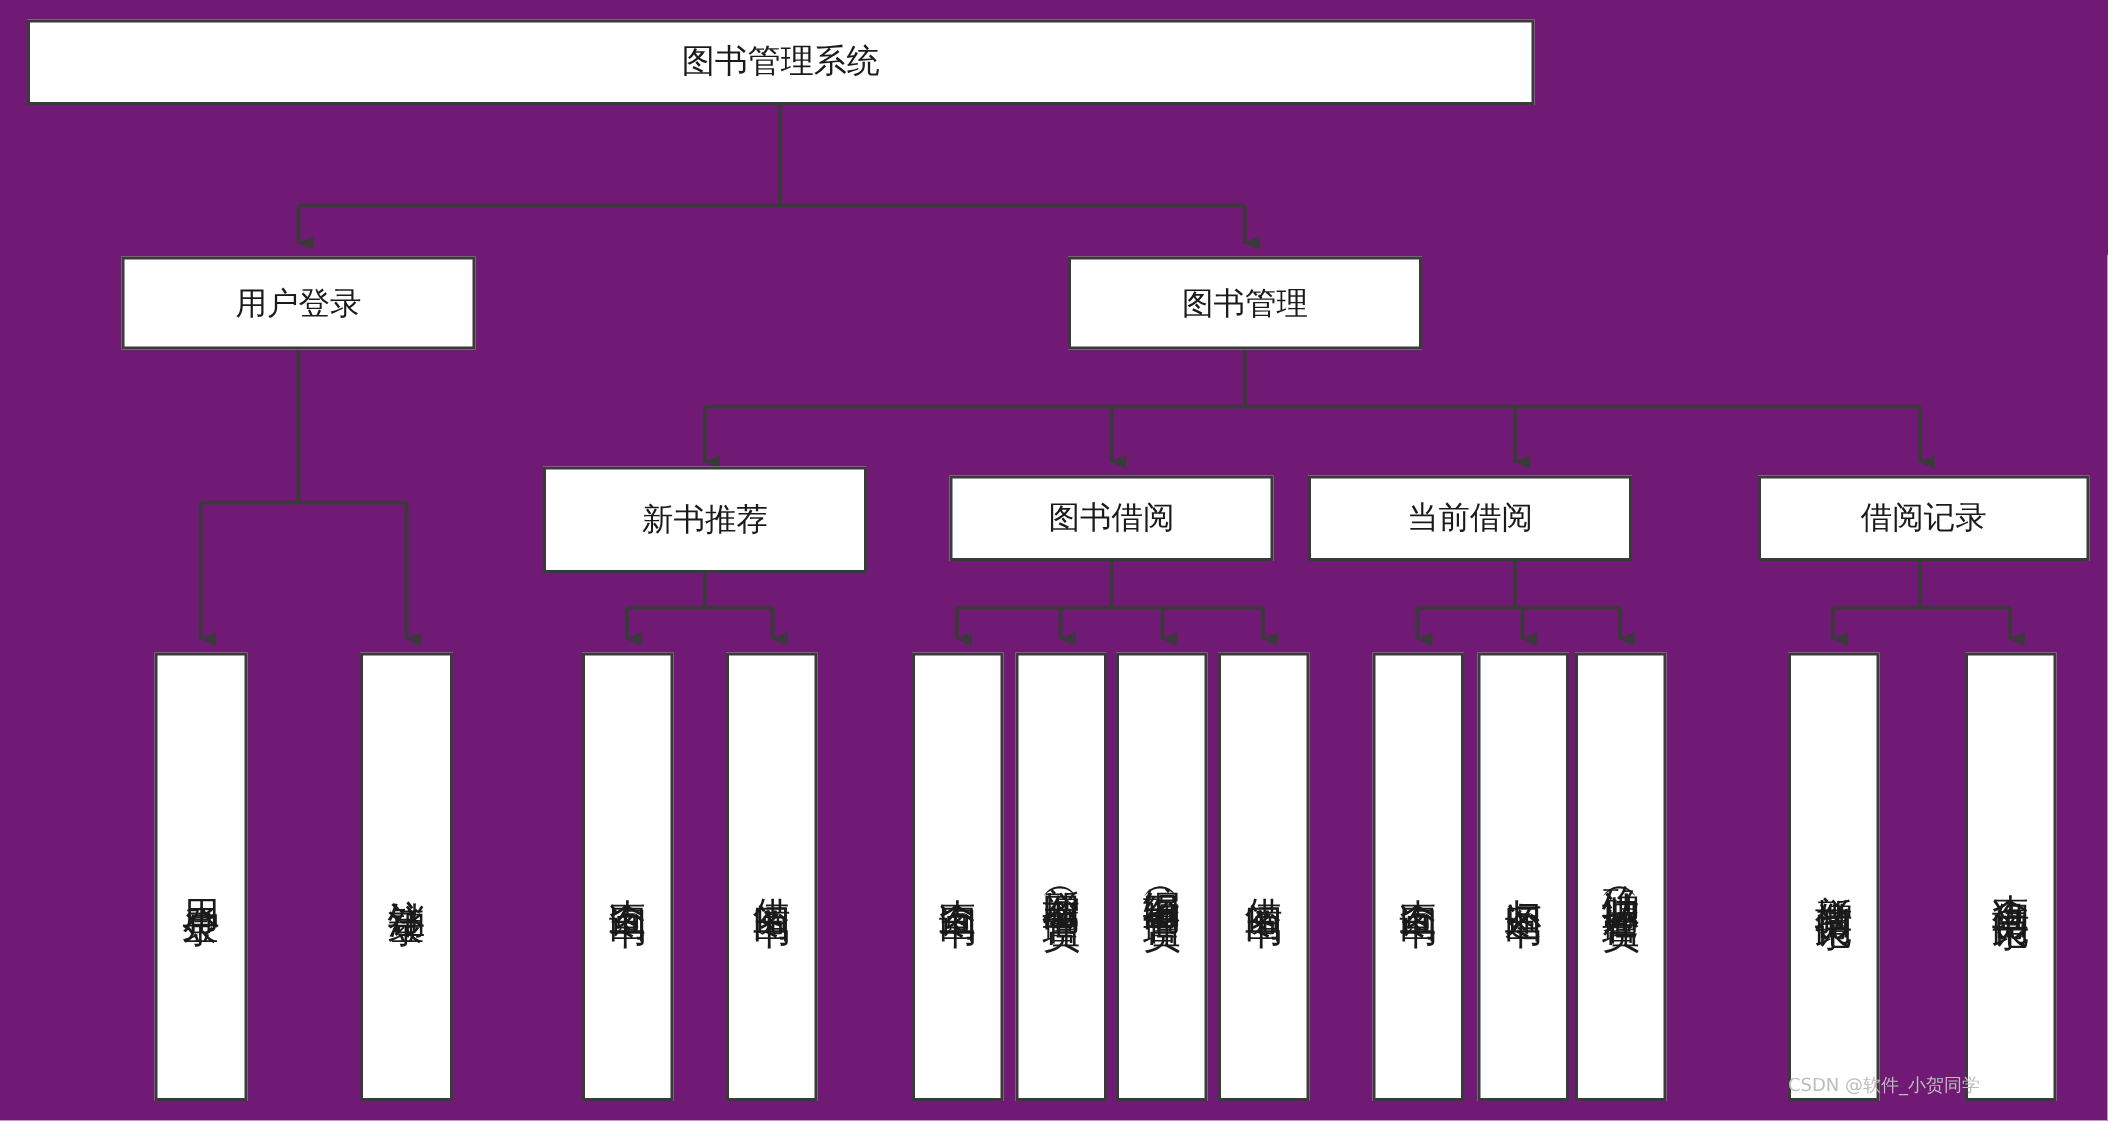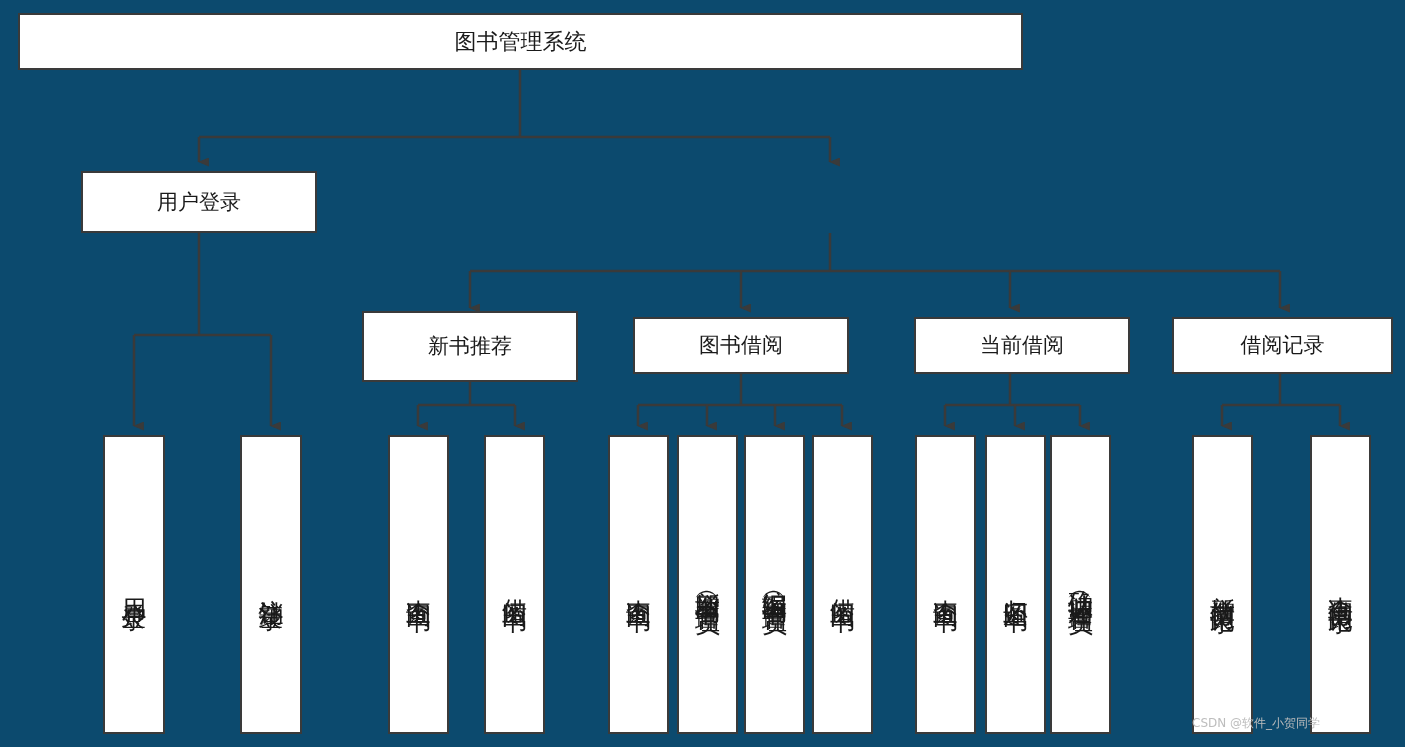--- a/index.html
+++ b/index.html
@@ -7,21 +7,21 @@
     padding: 0;
     background: #ffffff;
   }
   body {
     font-family: "DejaVu Sans", "Liberation Sans", sans-serif;
   }
   #canvas {
     position: relative;
     width: 1405px;
     height: 747px;
-    background: #0c4a6e;
+    background: #701a75;
     overflow: hidden;
   }
   svg#wires {
     position: absolute;
     left: 0;
     top: 0;
     width: 1405px;
     height: 747px;
   }
   .node {
@@ -121,28 +121,31 @@
     </g>
   </svg>
 
   <div class="node root horiz" style="left: 18px; top: 13px; width: 1005px; height: 57px; border-color: rgb(58, 58, 58);">
     <span class="label">图书管理系统</span>
   </div>
 
   <div class="node horiz" style="left: 81px; top: 171px; width: 236px; height: 62px; border-color: rgb(58, 58, 58);">
     <span class="label">用户登录</span>
   </div>
+  <div class="node horiz" style="left: 712px; top: 171px; width: 236px; height: 62px; border-color: rgb(58, 58, 58);">
+    <span class="label">图书管理</span>
+  </div>
 
   <div class="node horiz" style="left: 362px; top: 311px; width: 216px; height: 71px; border-color: rgb(58, 58, 58);">
     <span class="label">新书推荐</span>
   </div>
   <div class="node horiz" style="left: 633px; top: 317px; width: 216px; height: 57px; border-color: rgb(58, 58, 58);">
     <span class="label">图书借阅</span>
   </div>
-  <div class="node horiz" style="left: 914px; top: 317px; width: 216px; height: 57px; border-color: rgb(58, 58, 58);">
+  <div class="node horiz" style="left: 872px; top: 317px; width: 216px; height: 57px; border-color: rgb(58, 58, 58);">
     <span class="label">当前借阅</span>
   </div>
   <div class="node horiz" style="left: 1172px; top: 317px; width: 221px; height: 57px; border-color: rgb(58, 58, 58);">
     <span class="label">借阅记录</span>
   </div>
 
   <div class="node vert" style="left: 103px; top: 435px; width: 62px; height: 299px; border-color: rgb(58, 58, 58);">
     <span class="label">用户登录</span>
   </div>
   <div class="node vert" style="left: 240px; top: 435px; width: 62px; height: 299px; border-color: rgb(58, 58, 58);">

